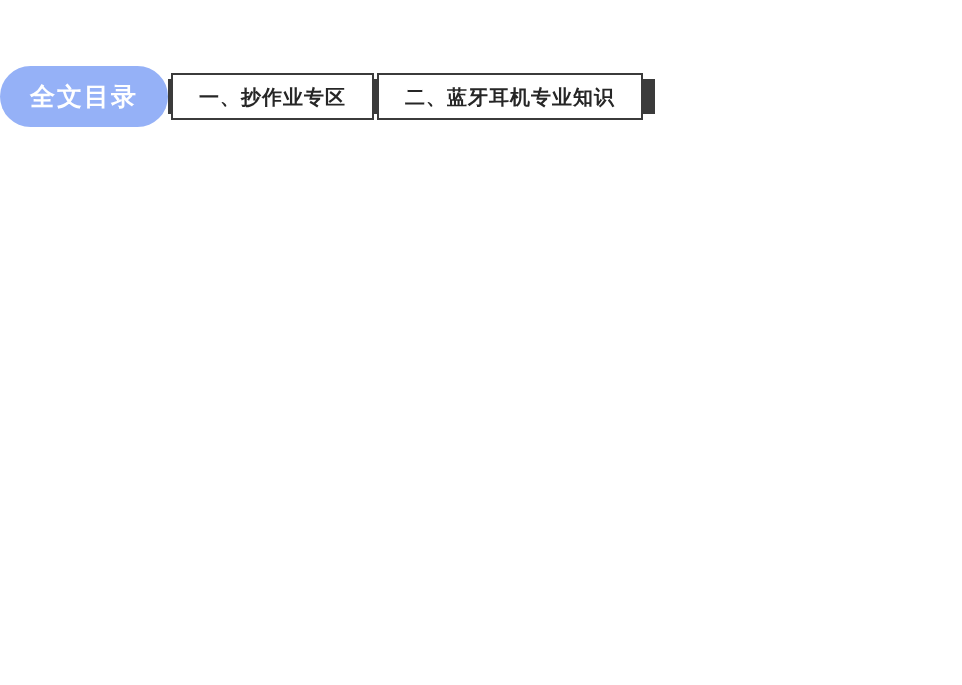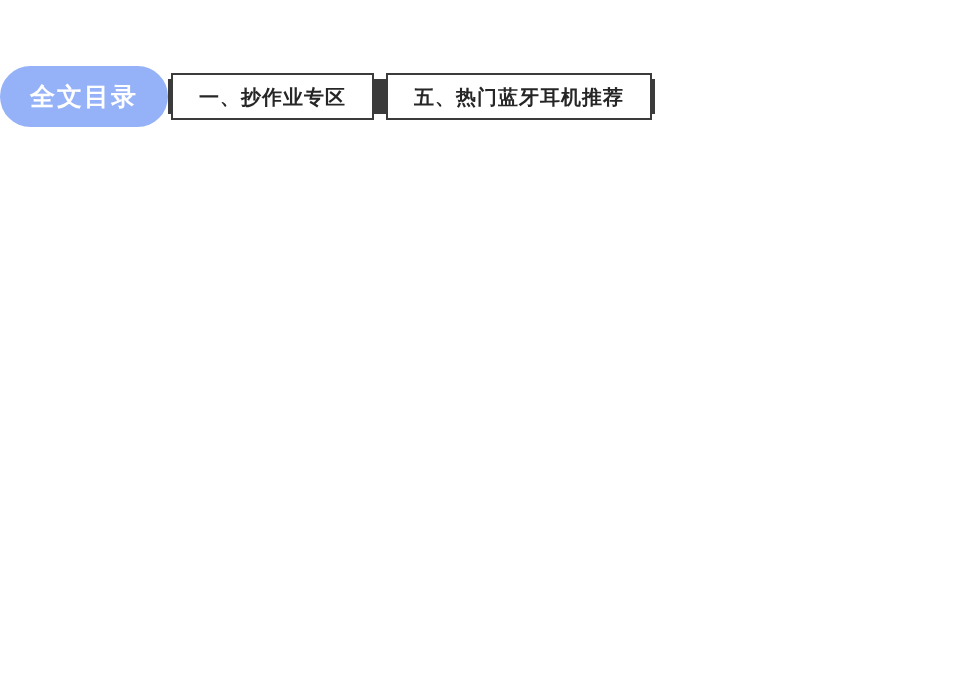--- a/index.html
+++ b/index.html
@@ -89,30 +89,30 @@
     </div>
 
     <div class="connector" style="height:35px;"></div>
 
     <div class="node-box">
       <span>一、抄作业专区</span>
     </div>
 
     <div class="connector" style="height:35px;"></div>
 
+    <div class="node-box">
+      <span>二、蓝牙耳机专业知识</span>
+    </div>
 
     <div class="connector" style="height:35px;"></div>
 
 
     <div class="connector" style="height:35px;"></div>
 
 
     <div class="connector" style="height:35px;"></div>
 
-    <div class="node-box">
-      <span>五、热门蓝牙耳机推荐</span>
-    </div>
 
     <div class="connector" style="height:35px;"></div>
 
 
   </div>
 </div>
 
 </body></html>

